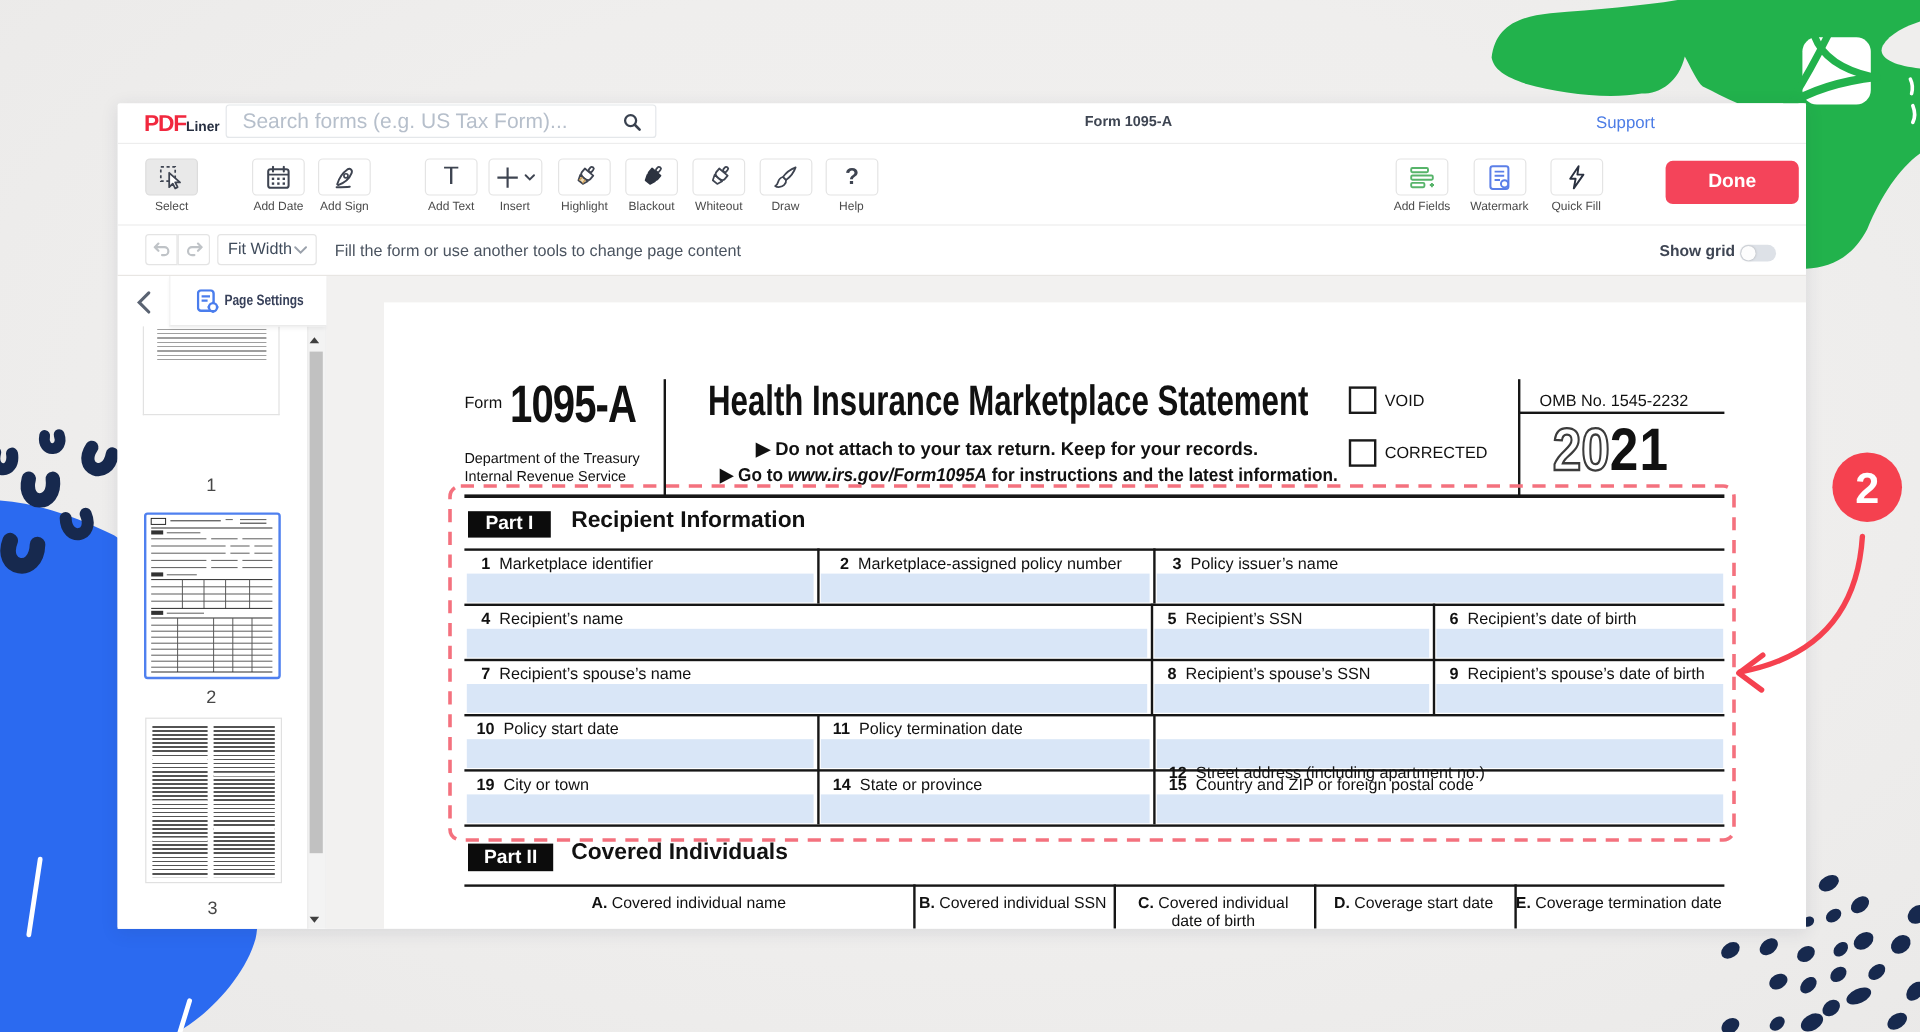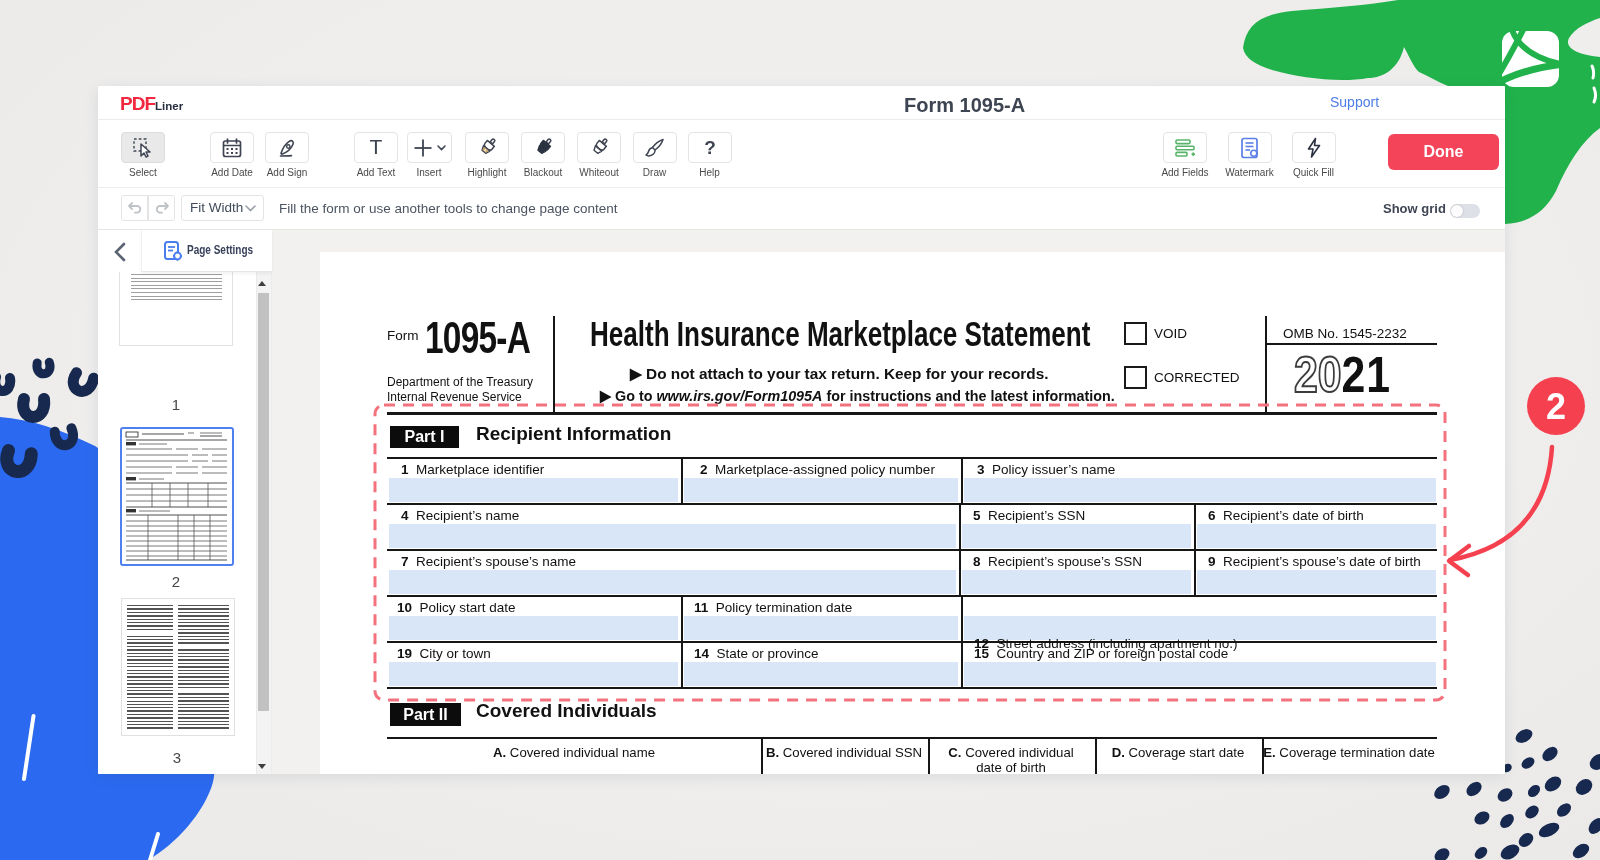--- a/index.html
+++ b/index.html
@@ -8,21 +8,21 @@
   #stage { position:relative; width:1600px; height:860px; overflow:hidden; }
   #decor { position:absolute; left:0; top:0; }
   #app { position:absolute; left:98px; top:86px; width:1407px; height:688px; background:#fff; border-radius:2px; box-shadow:0 3px 14px rgba(40,50,80,0.10); }
   .abs { position:absolute; }
 
   
   #hdr { position:absolute; left:0; top:0; width:1407px; height:34px; border-bottom:1px solid #ededed; }
   #logo { position:absolute; left:22px; top:7px; font-weight:bold; }
   #searchbox { position:absolute; left:90px; top:1px; width:359px; height:28px; border:1px solid #e4e7ea; border-radius:3px; background:#fff; }
   #searchbox .ph { position:absolute; left:13px; top:3px; font-size:17.5px; color:#b6bfcb; }
-  #hdrtitle { position:absolute; left:806px; top:8px; font-size:20px; font-weight:bold; color:#3e4552; }
+  #hdrtitle { position:absolute; left:806px; top:8px; font-size:12px; font-weight:bold; color:#3e4552; }
   #support { position:absolute; left:1232px; top:8px; font-size:14px; color:#4d7de6; }
 
   
   #toolbar { position:absolute; left:0; top:34px; width:1407px; height:68px; border-bottom:1px solid #ededed; }
   .tbtn { position:absolute; top:12px; width:44px; height:31px; border:1px solid #e4e4e4; border-radius:4px; background:#fff; }
   .tbtn.active { background:#e9e9e9; border-color:#dcdcdc; }
   .tlbl { position:absolute; top:46.5px; font-size:10px; color:#4a4a4a; text-align:center; transform:translateX(-50%); white-space:nowrap; }
   .ticon { position:absolute; left:50%; top:50%; transform:translate(-50%,-50%); }
   #done { position:absolute; left:1290px; top:14px; width:111px; height:36px; background:#f4445a; border-radius:6px; color:#fff; font-size:16px; font-weight:bold; text-align:center; line-height:36px; }
 
@@ -117,20 +117,27 @@
       <ellipse cx="1510" cy="852" rx="10" ry="6.5" transform="rotate(-30 1510 852)"></ellipse>
       <ellipse cx="1481" cy="853" rx="7" ry="5" transform="rotate(-40 1481 853)"></ellipse>
       <ellipse cx="1581" cy="851" rx="9" ry="6" transform="rotate(-35 1581 851)"></ellipse>
       <ellipse cx="1442" cy="855" rx="8" ry="6" transform="rotate(-35 1442 855)"></ellipse>
     </g>
   </svg>
 
   <div id="app">
     <div id="hdr">
       <div id="logo"><span style="font-size:19px;color:#f1283e;letter-spacing:-1px;">PDF</span><span style="font-size:11.5px;color:#262e40;">Liner</span></div>
+      <div id="searchbox">
+        <div class="ph">Search forms (e.g. US Tax Form)...</div>
+        <svg class="abs" style="left:330px;top:6px;" width="16" height="16" viewBox="0 0 16 16">
+            <circle cx="6.5" cy="6.5" r="4.6" fill="none" stroke="#39414f" stroke-width="1.9"></circle>
+            <line x1="10" y1="10" x2="14" y2="14" stroke="#39414f" stroke-width="2.2" stroke-linecap="round"></line>
+          </svg>
+      </div>
       <div id="hdrtitle">Form 1095-A</div>
       <div id="support">Support</div>
     </div>
 
     <div id="toolbar">
 
       <div class="tbtn active" style="left:23px;">
         <svg class="ticon" width="22" height="22" viewBox="0 0 22 22">
           <rect x="2" y="2" width="12" height="12" fill="none" stroke="#3e4451" stroke-width="1.4" stroke-dasharray="2.6 2.2"></rect>
           <path d="M 9,7 L 9,19 L 12,16 L 14,20 L 16,19 L 14,15 L 18,15 Z" fill="#fff" stroke="#3e4451" stroke-width="1.5" stroke-linejoin="round"></path>

